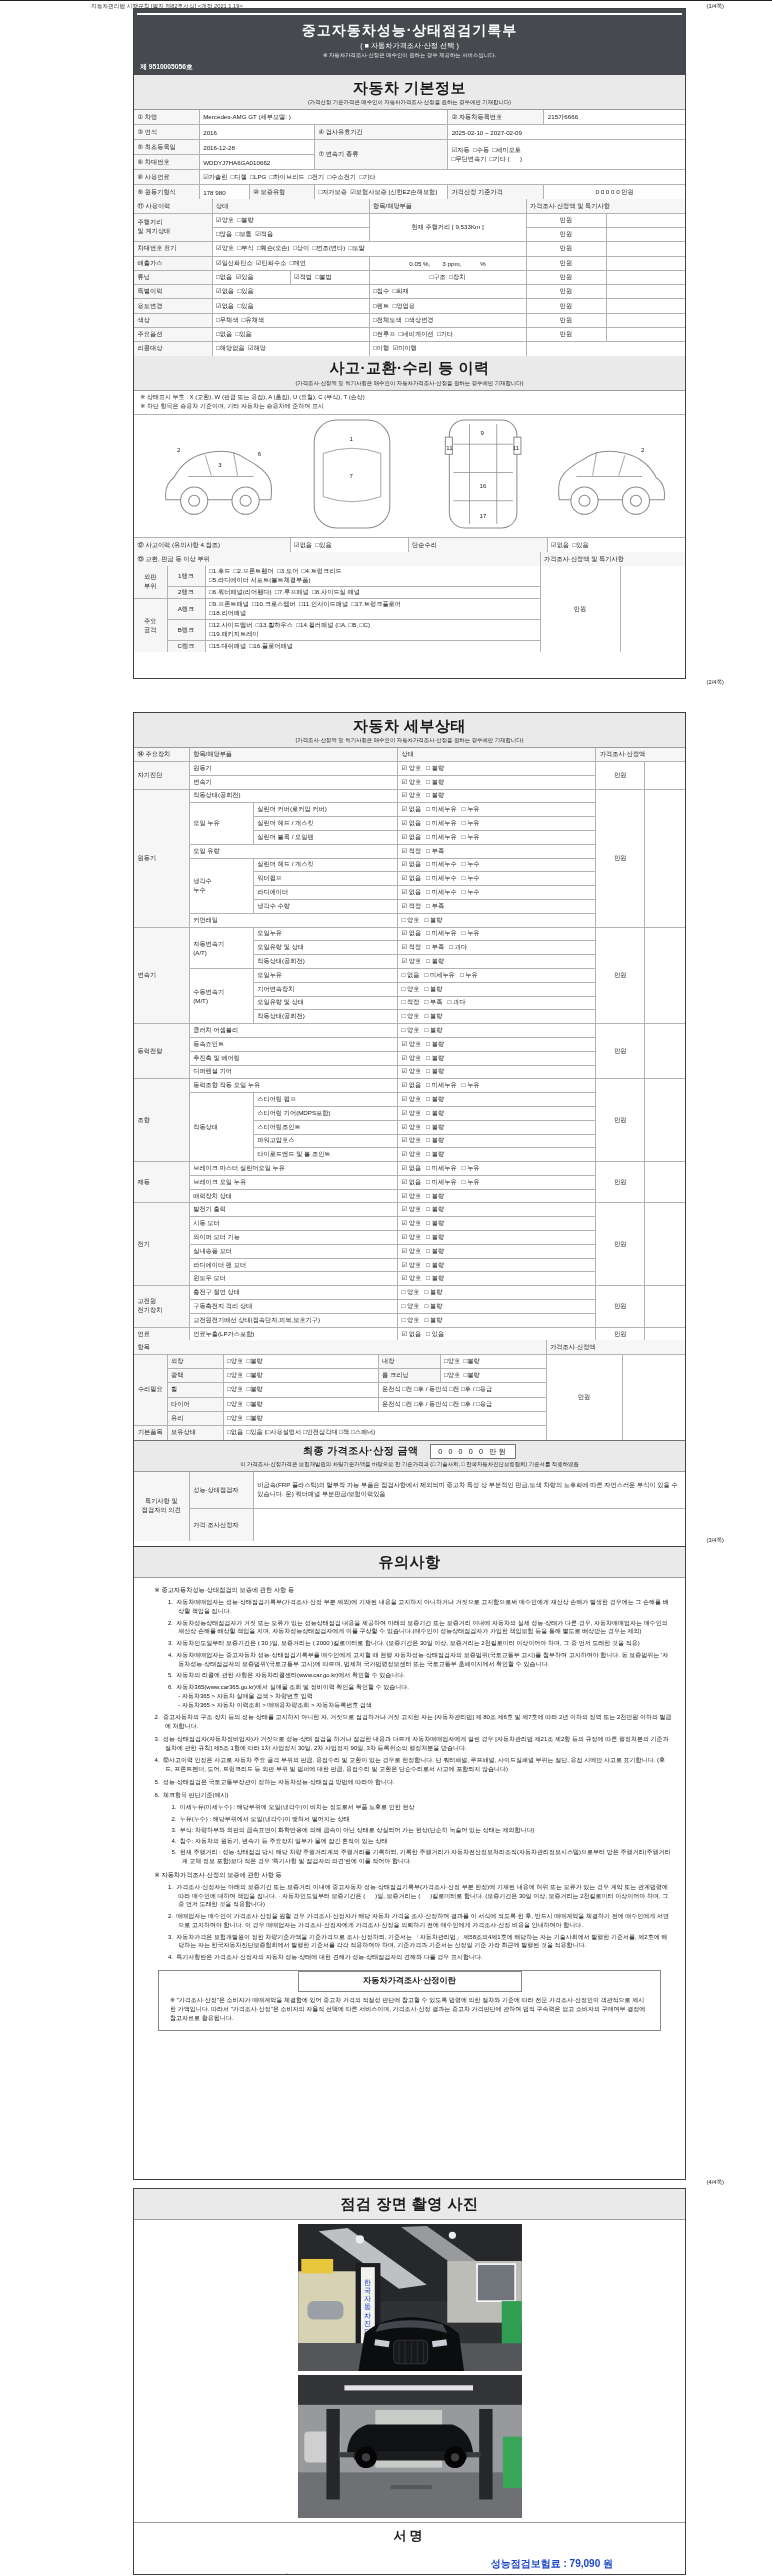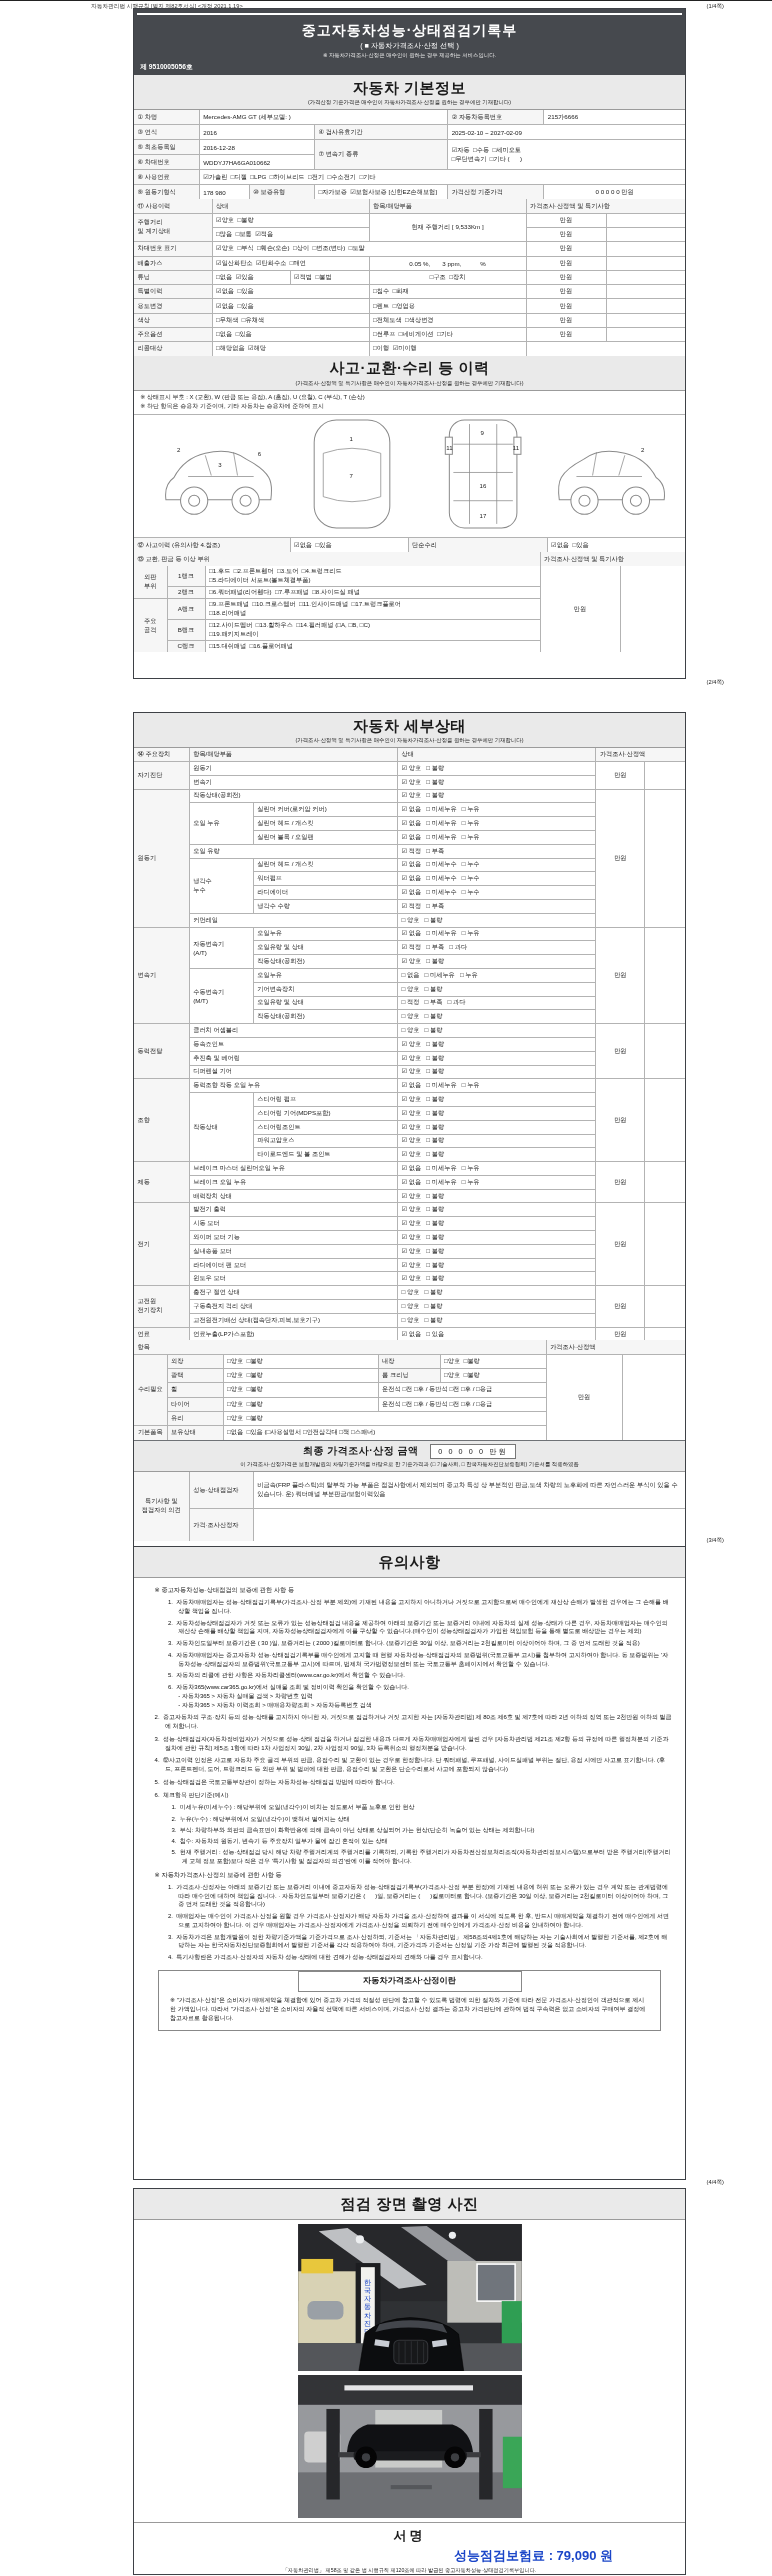--- a/index.html
+++ b/index.html
@@ -55,21 +55,21 @@
   .nj{margin:2.6px 0 2.6px 24px;padding-left:10.3px;text-indent:-10.3px;white-space:pre-wrap;}
   .nbox{width:479px;margin:8.2px auto 0;border:0.5px solid #888;padding:0 11.3px 6.2px;}
   .nbox-title{width:222px;margin:-0.5px auto 4.1px;border:0.5px solid #888;background:#fff;
               text-align:center;font-size:8.2px;font-weight:bold;padding:3.6px 0;}
   .nbox-text{font-size:6px;line-height:1.55;}
 
   .photo-area{text-align:center;padding-top:4.1px;}
   .photo-area svg{display:block;margin:0 auto 4.1px;}
   .sign-row{border-top:0.5px solid #999;text-align:center;font-size:13px;font-weight:bold;
             padding:4.1px 0 1px;letter-spacing:3.1px;}
-  .insure{text-align:right;padding-right:72px;font-size:13px;font-weight:bold;color:#1b46c8;margin-top:1px;}
+  .insure{text-align:right;padding-right:72px;font-size:10px;font-weight:bold;color:#1b46c8;margin-top:11px;}
   .foot{text-align:center;font-size:5.2px;color:#222;line-height:1.5;margin-top:1.5px;}
 </style>
 </head>
 <body>
 
 <div class="canvas">
   <div class="topline"></div>
   <div class="meta-line">자동차관리법 시행규칙 [별지 제82호서식] &lt;개정 2021.1.19&gt;</div>
   <div class="pagelab pl1">(1/4쪽)</div>
   <div class="pagelab pl2">(2/4쪽)</div>

